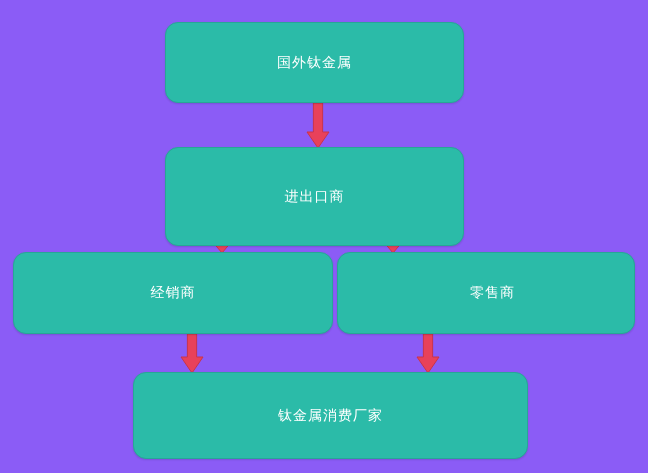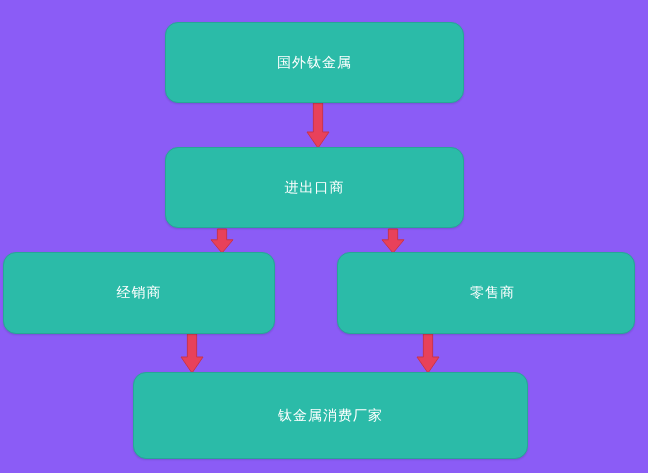--- a/index.html
+++ b/index.html
@@ -73,24 +73,24 @@
       </svg>
     </div>
     <div class="arrow" style="left: 417px; top: 334px; width: 22px; height: 39px;">
       <svg width="22" height="39" viewBox="0 0 22 39">
         <polygon points="6.38,0 15.620000000000001,0 15.620000000000001,23 22,23 11,39 0,23 6.38,23" fill="#E8415A" stroke="#c9344b" stroke-width="1" stroke-linejoin="round"></polygon>
       </svg>
     </div>
     <div class="node" style="left: 165px; top: 22px; width: 299px; height: 81px; background: rgb(43, 187, 168); border-color: rgb(39, 167, 150);">
       <span class="node-label" style="color: rgb(255, 255, 255);">国外钛金属</span>
     </div>
-    <div class="node" style="left: 165px; top: 147px; width: 299px; height: 81px; background: rgb(43, 187, 168); border-color: rgb(39, 167, 150);">
+    <div class="node" style="left: 165px; top: 147px; width: 299px; height: 99px; background: rgb(43, 187, 168); border-color: rgb(39, 167, 150);">
       <span class="node-label" style="color: rgb(255, 255, 255);">进出口商</span>
     </div>
-    <div class="node" style="left: 3px; top: 252px; width: 272px; height: 82px; background: rgb(43, 187, 168); border-color: rgb(39, 167, 150);">
+    <div class="node" style="left: 13px; top: 252px; width: 320px; height: 82px; background: rgb(43, 187, 168); border-color: rgb(39, 167, 150);">
       <span class="node-label" style="color: rgb(255, 255, 255);">经销商</span>
     </div>
     <div class="node" style="left: 337px; top: 252px; width: 298px; height: 82px; background: rgb(43, 187, 168); border-color: rgb(39, 167, 150); padding-left: 13px;">
       <span class="node-label" style="color: rgb(255, 255, 255);">零售商</span>
     </div>
     <div class="node" style="left: 133px; top: 372px; width: 395px; height: 87px; background: rgb(43, 187, 168); border-color: rgb(39, 167, 150);">
       <span class="node-label" style="color: rgb(255, 255, 255);">钛金属消费厂家</span>
     </div>
   </div>
 

